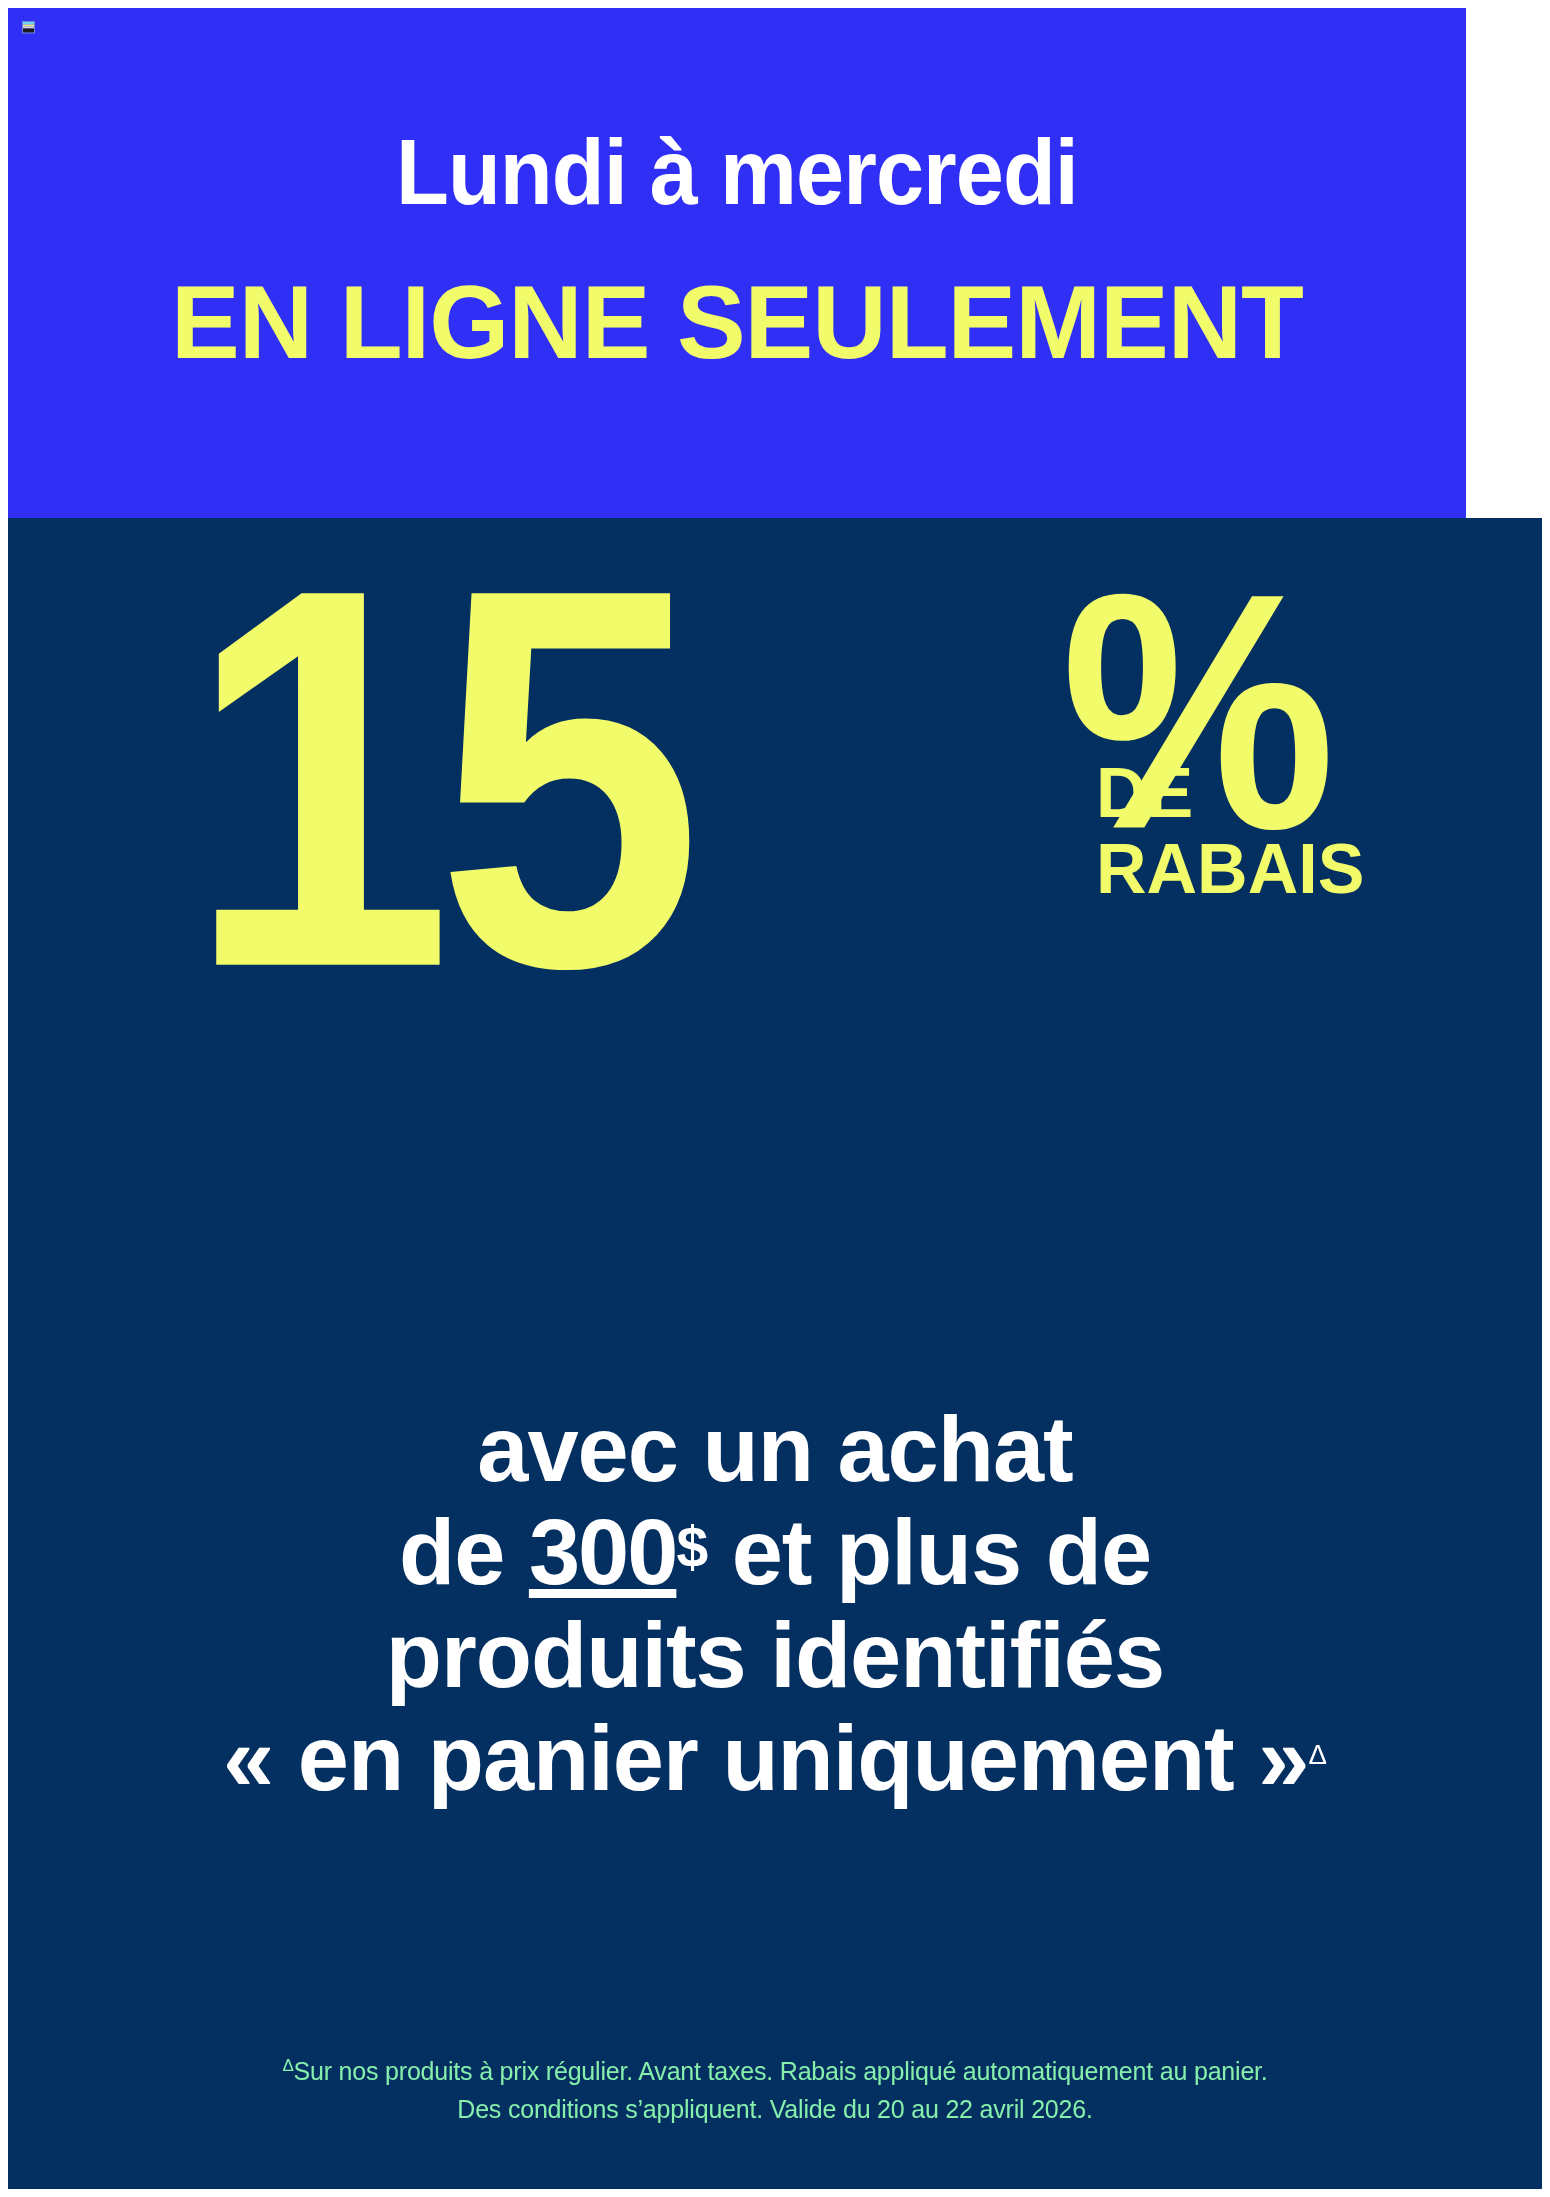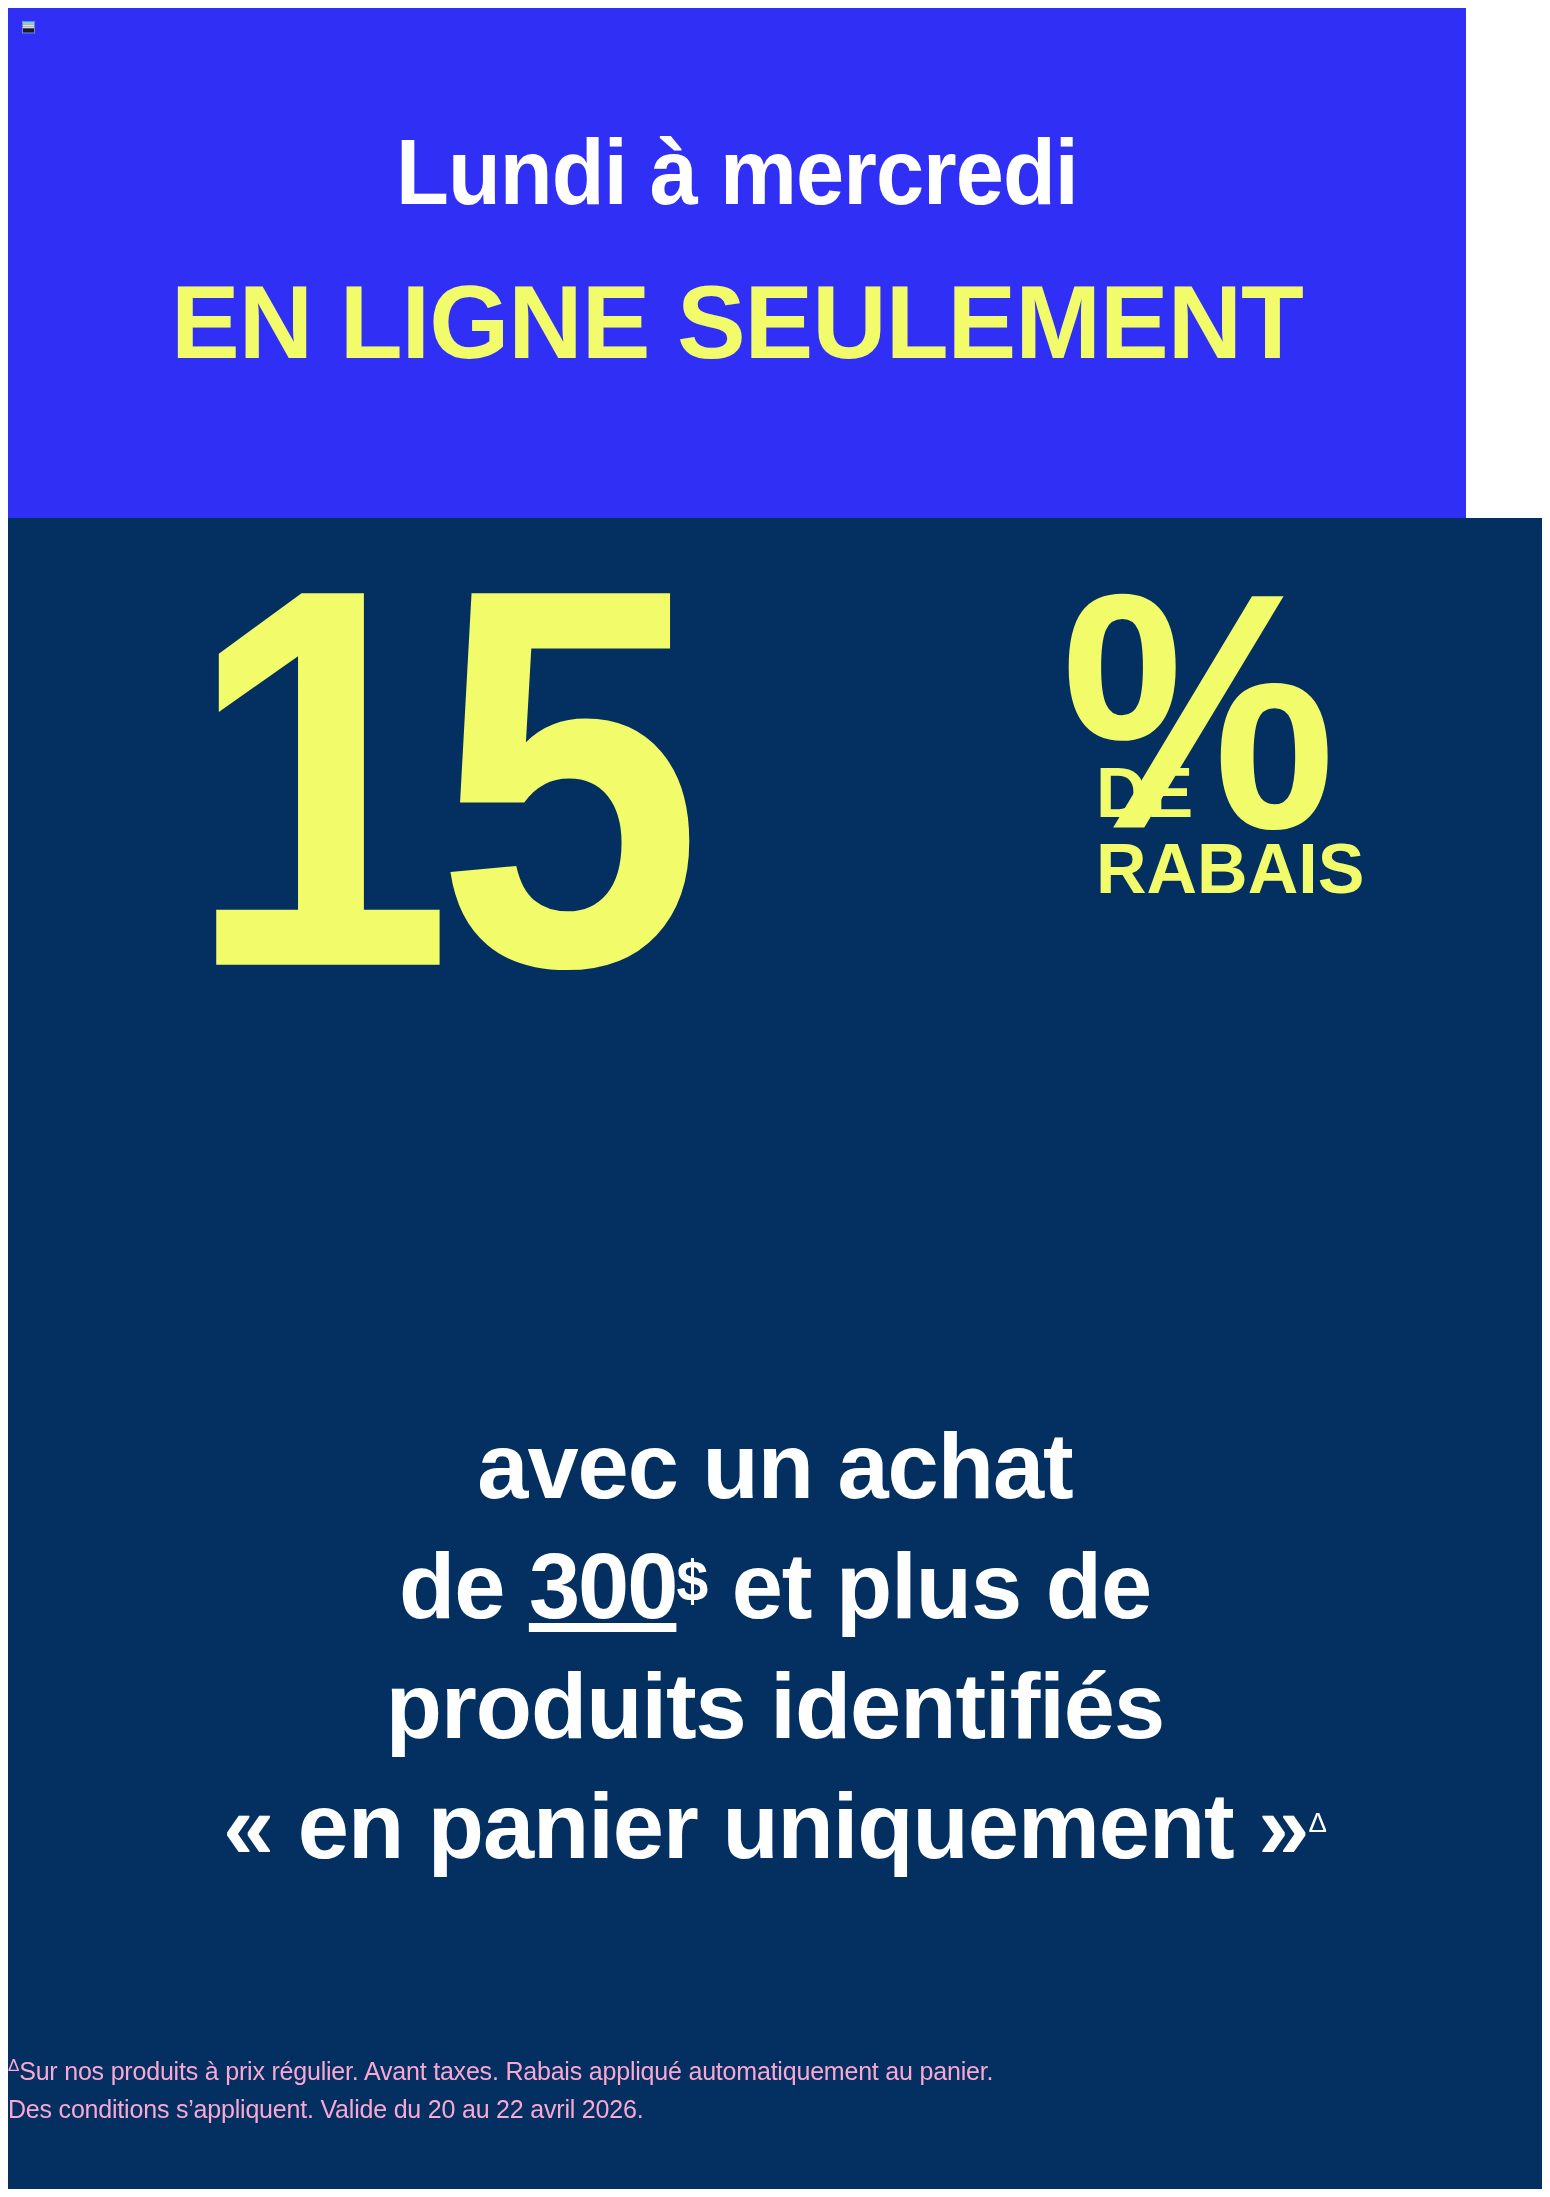--- a/index.html
+++ b/index.html
@@ -139,21 +139,21 @@
     top: 880px;
     width: 100%;
     text-align: center;
     color: #ffffff;
     font-family: "Liberation Sans", sans-serif;
     font-weight: 700;
     font-size: 92px;
     line-height: 1.12;
     letter-spacing: -1px;
   }
-  .copy .ln { display: block; white-space: nowrap; margin-top: 17px; }
+  .copy .ln { display: block; white-space: nowrap; }
   .copy .amount {
     font-weight: 900;
     letter-spacing: -2px;
     text-decoration: underline;
   }
   .copy .dollar {
     font-weight: 900;
     font-size: 0.62em;
     vertical-align: 0.30em;
   }
@@ -163,22 +163,22 @@
     font-weight: 400;
     letter-spacing: 0;
   }
 
   
   .legal {
     position: absolute;
     left: 0;
     bottom: 60px;
     width: 100%;
-    text-align: left;
-    color: #f9a8d4;
+    text-align: center;
+    color: #86efac;
     font-family: "Liberation Sans", sans-serif;
     font-weight: 400;
     font-size: 25px;
     line-height: 1.55;
     letter-spacing: -0.2px;
   }
   .legal .lline { display: block; white-space: nowrap; }
   .legal .footnote-mark {
     font-size: 0.68em;
     vertical-align: 0.55em;

